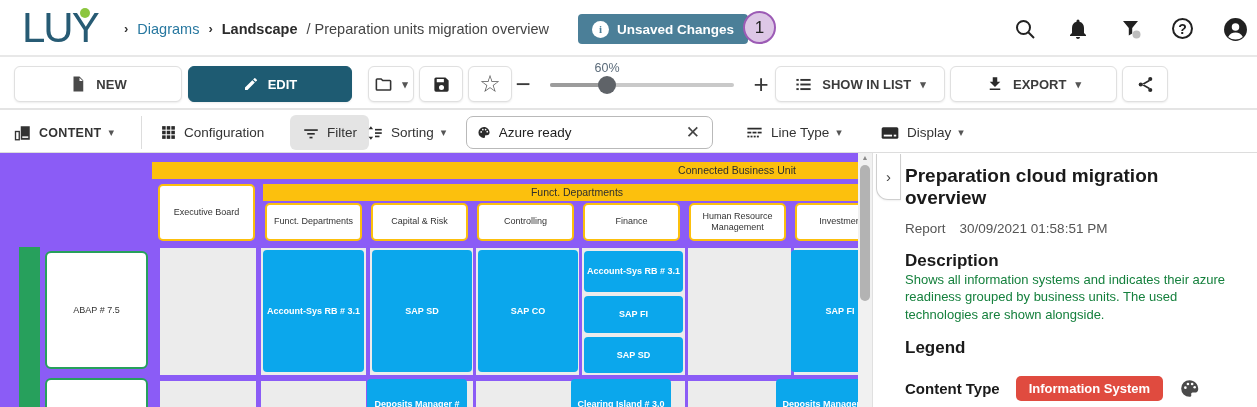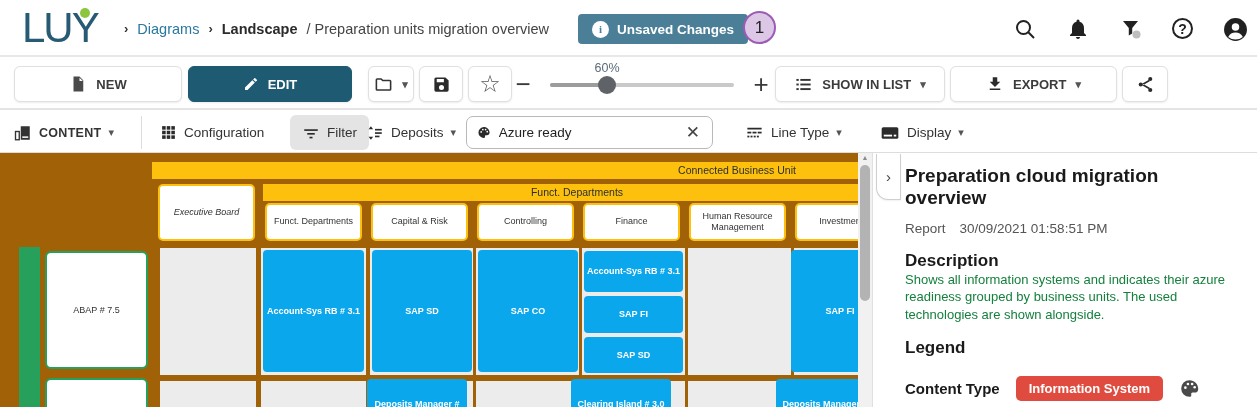--- a/index.html
+++ b/index.html
@@ -40,21 +40,21 @@
   .sub-item svg { flex:none; }
   .vsep { position:absolute; left:141px; top:4px; width:1px; height:33px; background:#ddd; }
   .pill-active { background:#e4e4e4; border-radius:6px; padding:0 12px; top:3px; height:35px; }
   .searchbox { position:absolute; left:466px; top:4px; width:247px; height:33px; border:1.5px solid #b9b9b9; border-radius:7px; display:flex; align-items:center; gap:8px; padding:0 10px; }
   .searchbox input { border:none; outline:none; flex:1; font-size:13.5px; color:#222; font-family:"Liberation Sans", sans-serif; background:transparent; }
   .xclose { font-size:17px; color:#444; cursor:pointer; padding:0 2px; }
   .content-label { font-weight:bold; font-size:12.5px; letter-spacing:.3px; }
 
   
   .main { position:absolute; left:0; top:153px; width:1257px; height:254px; display:flex; }
-  .diagram { position:relative; width:872px; height:254px; background:#a16207; overflow:hidden; flex:none; }
+  .diagram { position:relative; width:872px; height:254px; background:#8b5cf6; overflow:hidden; flex:none; }
   .band { position:absolute; background:#fcc00d; height:17px; }
   .band span { position:absolute; top:2px; transform:translateX(-50%); font-size:10.5px; color:#2e2e2e; white-space:nowrap; }
   .hdrbox { position:absolute; background:#fff; border:2px solid #fcc00d; border-radius:5px; display:flex; align-items:center; justify-content:center; text-align:center; font-size:9px; color:#333; line-height:1.25; padding:2px; cursor:pointer; }
   .cell { position:absolute; background:#ececec; }
   .bluebox { position:absolute; background:#0ba7ec; border-radius:4px; display:flex; align-items:center; justify-content:center; text-align:center; color:#fff; font-size:9px; font-weight:bold; line-height:1.2; padding:2px; cursor:pointer; }
   .bluebox.toplabel { align-items:flex-start; }
   .bluebox.toplabel span { margin-top:18px; }
   .greenbar { position:absolute; left:19px; top:94px; width:21px; height:160px; background:#27a05c; }
   .greenbox { position:absolute; left:45px; width:103px; background:#fff; border:2px solid #27a05c; border-radius:6px; display:flex; align-items:center; justify-content:center; font-size:9px; color:#333; cursor:pointer; }
   .vscroll { position:absolute; left:858px; top:0; width:14px; height:254px; background:#f1f1f1; }
@@ -232,21 +232,21 @@
       <span>Filter</span>
     </div>
 
     <div class="sub-item" style="left:366px;">
       <svg viewBox="0 0 24 24" width="18" height="18" fill="#2b2b2b">
           <path d="M6.5 3l3 4h-6l3-4zM6.5 21l-3-4h6l-3 4z"></path>
           <rect x="12" y="6.5" width="9" height="2.2"></rect>
           <rect x="12" y="11" width="9" height="2.2"></rect>
           <rect x="12" y="15.5" width="6" height="2.2"></rect>
         </svg>
-      <span>Deposits</span>
+      <span>Sorting</span>
       <span class="caret">▾</span>
     </div>
 
     <div class="searchbox">
       <svg viewBox="0 0 24 24" width="19" height="19" fill="#2b2b2b">
           <path d="M12 2.5A9.5 9.5 0 0 0 12 21.5c1.6 0 2.4-1.2 2-2.5-.4-1.1.3-2.3 1.6-2.3h2.1a4.3 4.3 0 0 0 4.3-4.2C22 7 17.5 2.5 12 2.5z"></path>
           <circle cx="7.3" cy="11" r="1.5" fill="#fff"></circle>
           <circle cx="10.2" cy="6.8" r="1.5" fill="#fff"></circle>
           <circle cx="15" cy="6.8" r="1.5" fill="#fff"></circle>
           <circle cx="17.9" cy="10.6" r="1.5" fill="#fff"></circle>
@@ -285,21 +285,21 @@
 
     <div class="diagram">
 
       <div class="band" style="left:152px; top:9px; width:706px;">
         <span style="left:585px;">Connected Business Unit</span>
       </div>
       <div class="band" style="left:263px; top:31px; width:595px;">
         <span style="left:314px;">Funct. Departments</span>
       </div>
 
-      <div class="hdrbox" style="left:158px; top:31px; width:97px; height:57px;font-style:italic;">Executive Board</div>
+      <div class="hdrbox" style="left:158px; top:31px; width:97px; height:57px;">Executive Board</div>
       <div class="hdrbox" style="left:265px; top:50px; width:97px; height:38px;">Funct. Departments</div>
       <div class="hdrbox" style="left:371px; top:50px; width:97px; height:38px;">Capital &amp; Risk</div>
       <div class="hdrbox" style="left:583px; top:50px; width:97px; height:38px;">Finance</div>
       <div class="hdrbox" style="left:477px; top:50px; width:97px; height:38px;">Controlling</div>
       <div class="hdrbox" style="left:689px; top:50px; width:97px; height:38px;">Human Resource Management</div>
       <div class="hdrbox" style="left:795px; top:50px; width:97px; height:38px;">Investments</div>
 
       <div class="cell" style="left:160px; top:95px; width:96px; height:127px;"></div>
       <div class="cell" style="left:261px; top:95px; width:105px; height:127px;"></div>
       <div class="cell" style="left:370px; top:95px; width:103px; height:127px;"></div>

